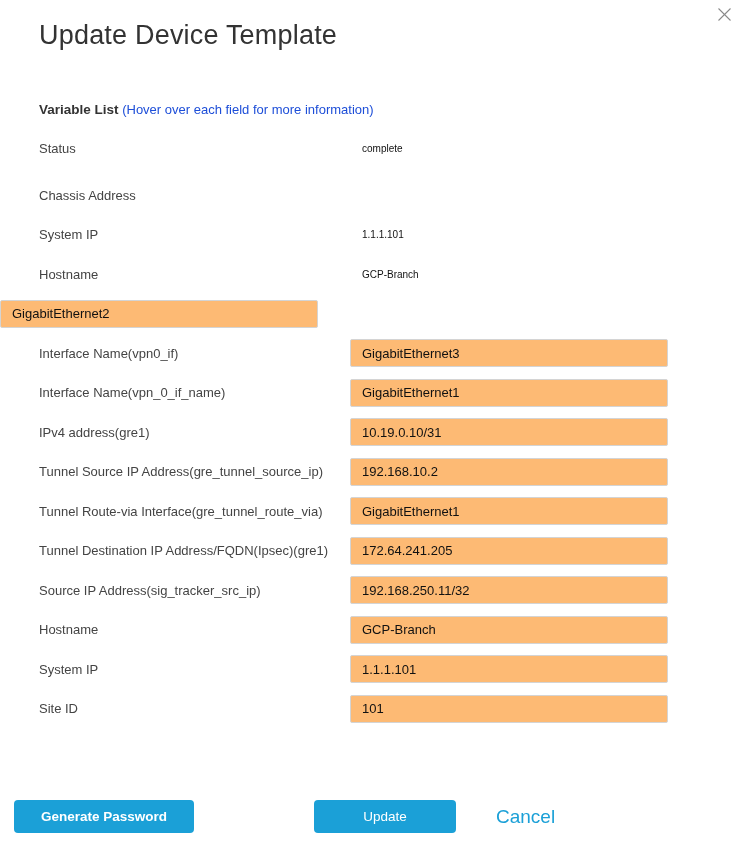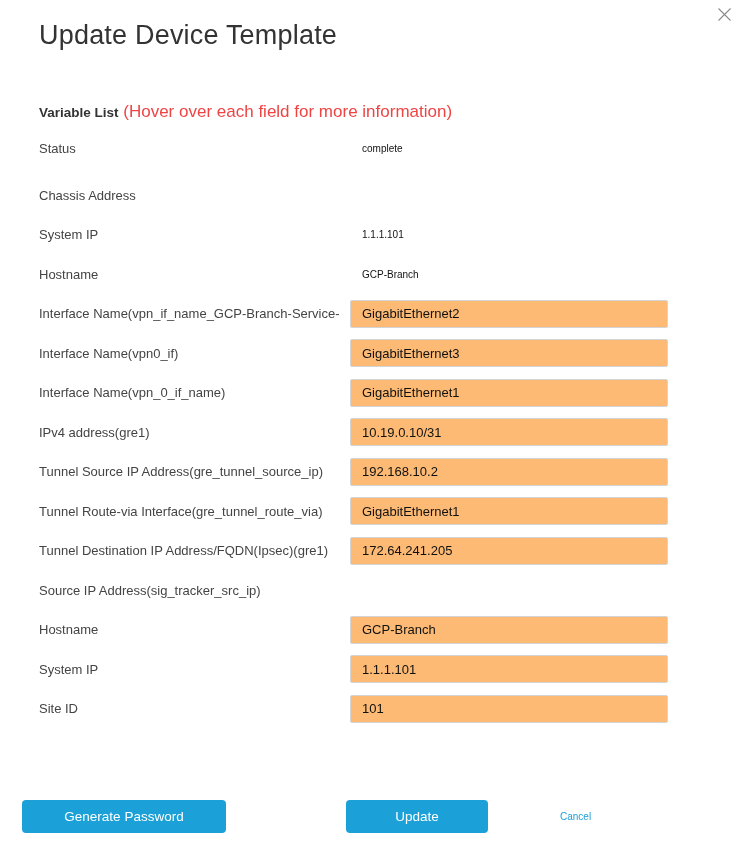--- a/index.html
+++ b/index.html
@@ -30,21 +30,21 @@
     color: #333;
   }
 
   .section-heading {
     position: absolute;
     left: 39px; top: 102px;
     font-size: 13.5px;
     color: #555;
   }
   .section-heading .heading-strong { font-weight: bold; color: #333; }
-  .section-heading .heading-hint { font-weight: normal; color: #ef4444; font-size: 17px; }
+  .section-heading .heading-hint { font-weight: normal; color: #1d4ed8; font-size: 13px; }
 
   .rows { position: absolute; left: 0; top: 134px; width: 672px; }
 
   .row {
     height: 28px;
     margin-bottom: 11.5px;
     display: flex;
     align-items: center;
   }
   .row .row-label {
@@ -88,26 +88,26 @@
   .btn {
     height: 33px;
     border: none;
     border-radius: 4px;
     background: #1ba0d7;
     color: #ffffff;
     font-family: "Liberation Sans", "DejaVu Sans", sans-serif;
     font-size: 13.5px;
     cursor: pointer;
   }
-  .btn-generate { margin-left: 22px; width: 204px; }
+  .btn-generate { margin-left: 14px; width: 180px; font-weight: bold; }
   .btn-update { margin-left: 120px; width: 142px; }
   .cancel-link {
-    margin-left: 72px;
+    margin-left: 40px;
     color: #1ba0d7;
-    font-size: 10px;
+    font-size: 19px;
     text-decoration: none;
     cursor: pointer;
   }
 </style>
 </head>
 <body>
 
 <div class="modal">
 
   <div class="close-btn">
@@ -140,21 +140,20 @@
     <div class="static-value">1.1.1.101</div>
   </div>
 
   <div class="row">
     <div class="row-label">Hostname</div>
     <div class="static-value">GCP-Branch</div>
   </div>
 </div>
     <div class="input-rows">
   <div class="row">
-    <div class="row-label">Interface Name(vpn_if_name_GCP-Branch-Service-</div>
     <input class="field-input" type="text" value="GigabitEthernet2" style="">
   </div>
 
   <div class="row">
     <div class="row-label">Interface Name(vpn0_if)</div>
     <input class="field-input" type="text" value="GigabitEthernet3" style="">
   </div>
 
   <div class="row">
     <div class="row-label">Interface Name(vpn_0_if_name)</div>
@@ -176,20 +175,21 @@
     <input class="field-input" type="text" value="GigabitEthernet1" style="">
   </div>
 
   <div class="row">
     <div class="row-label">Tunnel Destination IP Address/FQDN(Ipsec)(gre1)</div>
     <input class="field-input" type="text" value="172.64.241.205" style="">
   </div>
 
   <div class="row">
     <div class="row-label">Source IP Address(sig_tracker_src_ip)</div>
+    <input class="field-input" type="text" value="192.168.250.11/32" style="">
   </div>
 
   <div class="row">
     <div class="row-label">Hostname</div>
     <input class="field-input" type="text" value="GCP-Branch" style="">
   </div>
 
   <div class="row">
     <div class="row-label">System IP</div>
     <input class="field-input" type="text" value="1.1.1.101" style="">

